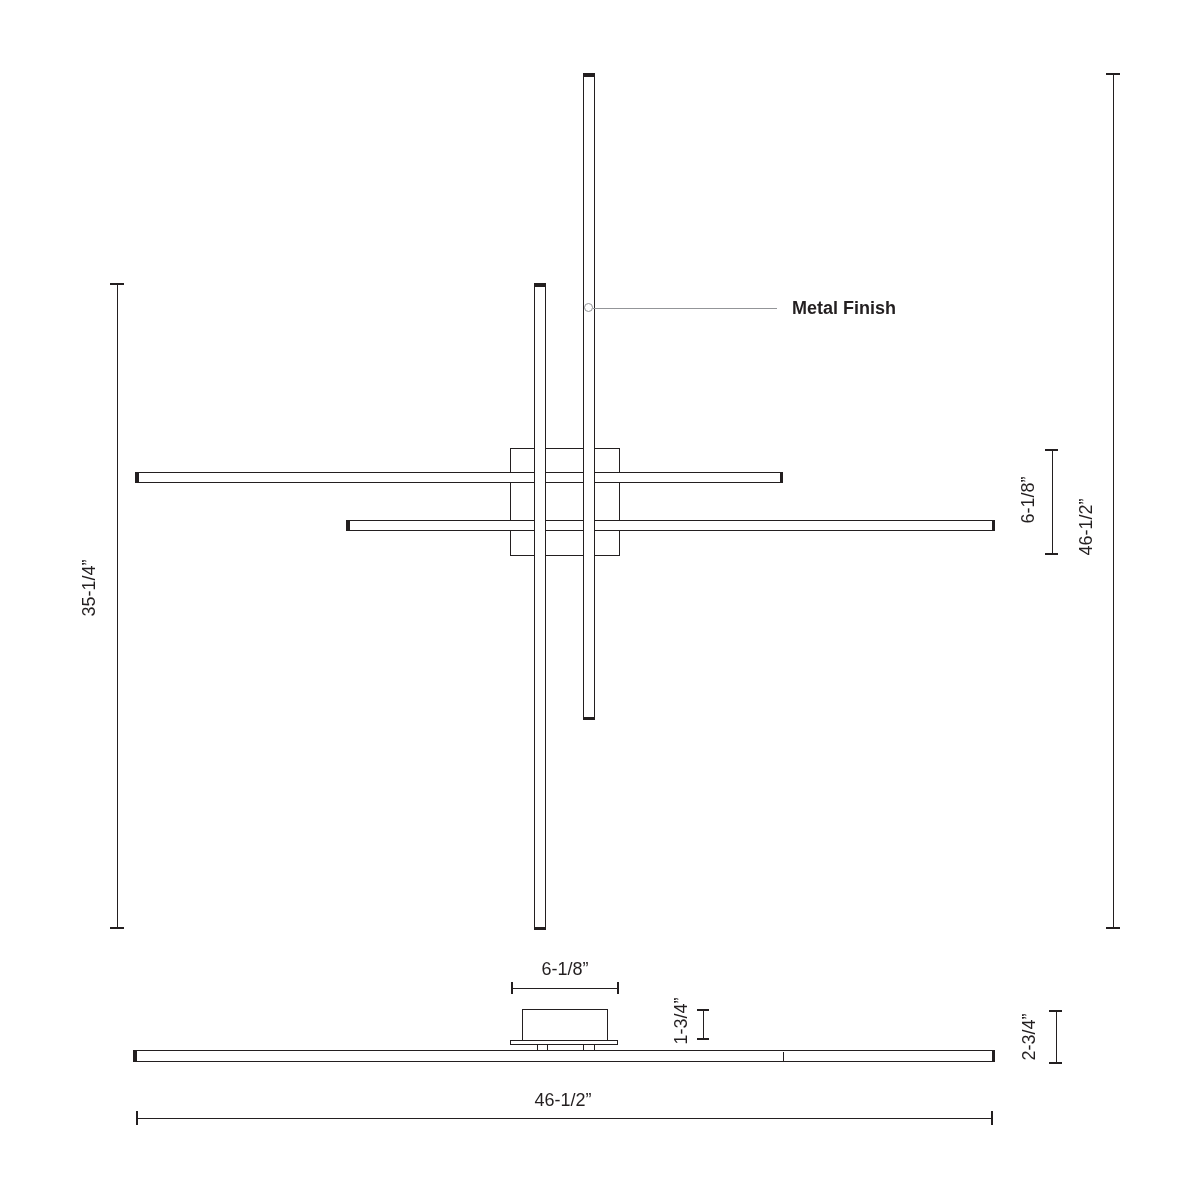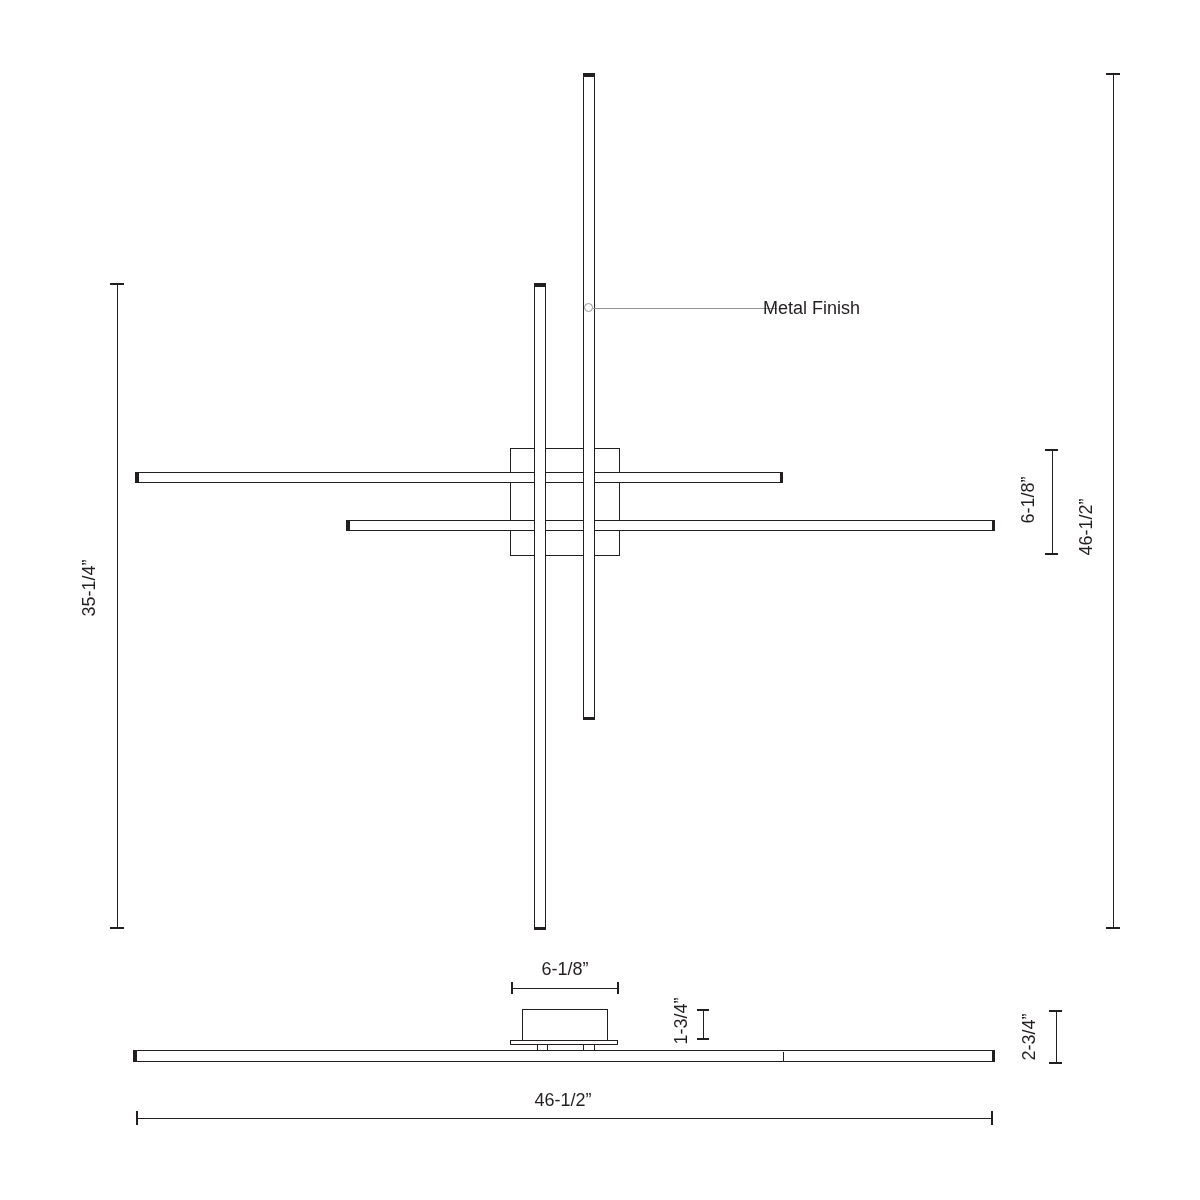--- a/index.html
+++ b/index.html
@@ -66,21 +66,21 @@
       <span class="cap-bottom"></span>
     </div>
 
     <div class="bar" style="left:583px;top:73px;width:12px;height:647px;">
       <span class="cap-top"></span>
       <span class="cap-bottom"></span>
     </div>
 
     <div class="leader-line" style="left:593px;top:307.5px;width:184px;"></div>
     <div class="leader-circle" style="left:584px;top:303px;"></div>
-    <div class="callout" style="left:763px;top:308px;">Metal Finish</div>
+    <div class="callout" style="left:792px;top:308px;font-weight:bold;">Metal Finish</div>
 
     <div>
       <div class="dimline-v" style="left:116.5px;top:284px;height:645px;"></div>
       <div class="dimcap-h" style="left:110px;top:283px;width:14px;"></div>
       <div class="dimcap-h" style="left:110px;top:927px;width:14px;"></div>
       <div class="dimlabel rot" style="left:89px;top:588px;">35-1/4”</div>
     </div>
 
     <div>
       <div class="dimline-v" style="left:1112.5px;top:74px;height:855px;"></div>

